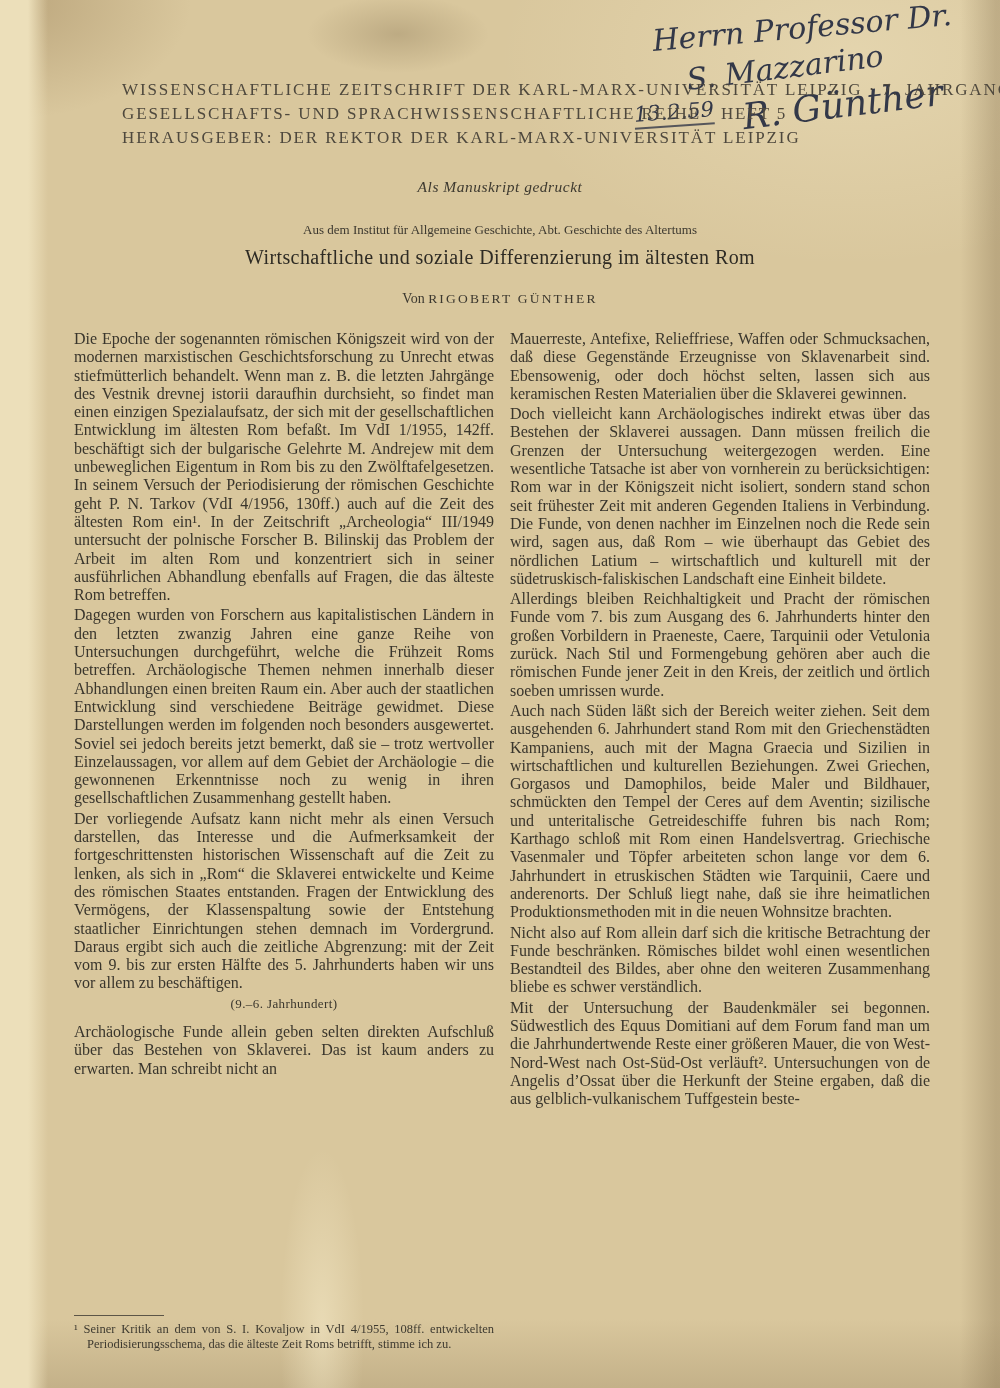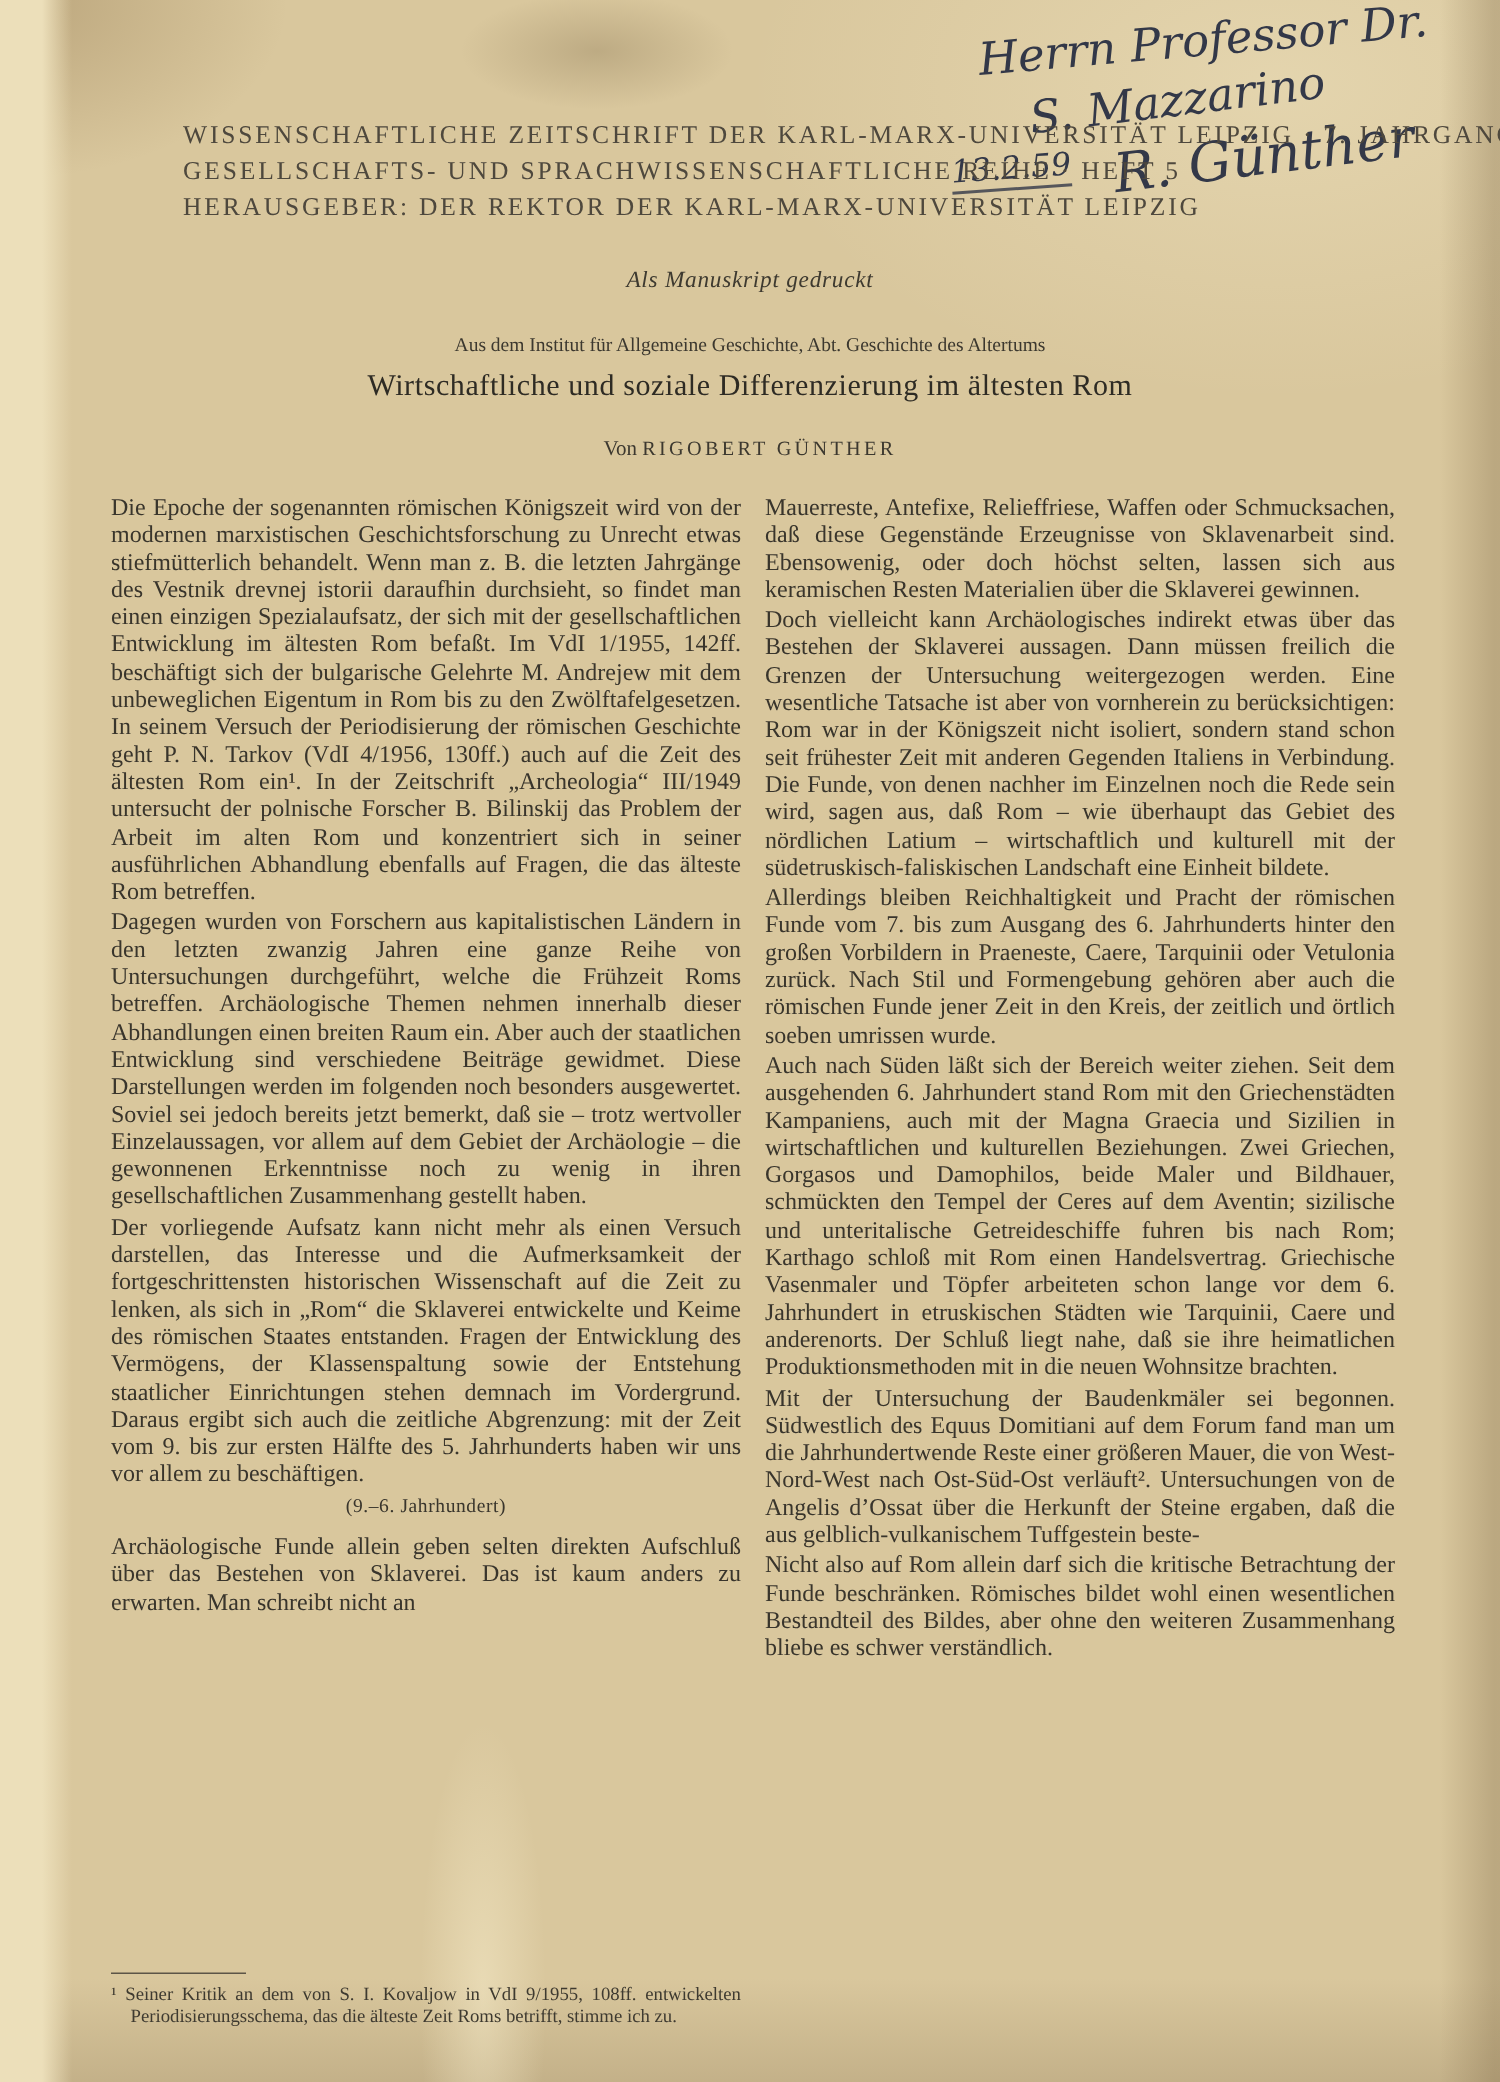--- a/index.html
+++ b/index.html
@@ -94,28 +94,28 @@
   <div class="columns">
 
     <div class="col">
       <p>Die Epoche der sogenannten römischen Königszeit wird von der modernen marxistischen Geschichtsforschung zu Unrecht etwas stiefmütterlich behandelt. Wenn man z. B. die letzten Jahrgänge des Vestnik drevnej istorii daraufhin durchsieht, so findet man einen einzigen Spezialaufsatz, der sich mit der gesellschaftlichen Entwicklung im ältesten Rom befaßt. Im VdI 1/1955, 142ff. beschäftigt sich der bulgarische Gelehrte M. Andrejew mit dem unbeweglichen Eigentum in Rom bis zu den Zwölftafelgesetzen. In seinem Versuch der Periodisierung der römischen Geschichte geht P. N. Tarkov (VdI 4/1956, 130ff.) auch auf die Zeit des ältesten Rom ein¹. In der Zeitschrift „Archeologia“ III/1949 untersucht der polnische Forscher B. Bilinskij das Problem der Arbeit im alten Rom und konzentriert sich in seiner ausführlichen Abhandlung ebenfalls auf Fragen, die das älteste Rom betreffen.</p>
       <p>Dagegen wurden von Forschern aus kapitalistischen Ländern in den letzten zwanzig Jahren eine ganze Reihe von Untersuchungen durchgeführt, welche die Frühzeit Roms betreffen. Archäologische Themen nehmen innerhalb dieser Abhandlungen einen breiten Raum ein. Aber auch der staatlichen Entwicklung sind verschiedene Beiträge gewidmet. Diese Darstellungen werden im folgenden noch besonders ausgewertet. Soviel sei jedoch bereits jetzt bemerkt, daß sie – trotz wertvoller Einzelaussagen, vor allem auf dem Gebiet der Archäologie – die gewonnenen Erkenntnisse noch zu wenig in ihren gesellschaftlichen Zusammenhang gestellt haben.</p>
       <p>Der vorliegende Aufsatz kann nicht mehr als einen Versuch darstellen, das Interesse und die Aufmerksamkeit der fortgeschrittensten historischen Wissenschaft auf die Zeit zu lenken, als sich in „Rom“ die Sklaverei entwickelte und Keime des römischen Staates entstanden. Fragen der Entwicklung des Vermögens, der Klassenspaltung sowie der Entstehung staatlicher Einrichtungen stehen demnach im Vordergrund. Daraus ergibt sich auch die zeitliche Abgrenzung: mit der Zeit vom 9. bis zur ersten Hälfte des 5. Jahrhunderts haben wir uns vor allem zu beschäftigen.</p>
       <div class="section-subheading">(9.–6. Jahrhundert)</div>
       <p>Archäologische Funde allein geben selten direkten Aufschluß über das Bestehen von Sklaverei. Das ist kaum anders zu erwarten. Man schreibt nicht an</p>
       <div class="footnote-block">
         <div class="footnote-rule"></div>
-        <div class="footnote">¹ Seiner Kritik an dem von S. I. Kovaljow in VdI 9/1955, 108ff. entwickelten Periodisierungsschema, das die älteste Zeit Roms betrifft, stimme ich zu.</div>
+        <div class="footnote">¹ Seiner Kritik an dem von S. I. Kovaljow in VdI 4/1955, 108ff. entwickelten Periodisierungsschema, das die älteste Zeit Roms betrifft, stimme ich zu.</div>
       </div>
     </div>
 
     <div class="col">
       <p>Mauerreste, Antefixe, Relieffriese, Waffen oder Schmucksachen, daß diese Gegenstände Erzeugnisse von Sklavenarbeit sind. Ebensowenig, oder doch höchst selten, lassen sich aus keramischen Resten Materialien über die Sklaverei gewinnen.</p>
       <p>Doch vielleicht kann Archäologisches indirekt etwas über das Bestehen der Sklaverei aussagen. Dann müssen freilich die Grenzen der Untersuchung weitergezogen werden. Eine wesentliche Tatsache ist aber von vornherein zu berücksichtigen: Rom war in der Königszeit nicht isoliert, sondern stand schon seit frühester Zeit mit anderen Gegenden Italiens in Verbindung. Die Funde, von denen nachher im Einzelnen noch die Rede sein wird, sagen aus, daß Rom – wie überhaupt das Gebiet des nördlichen Latium – wirtschaftlich und kulturell mit der südetruskisch-faliskischen Landschaft eine Einheit bildete.</p>
       <p>Allerdings bleiben Reichhaltigkeit und Pracht der römischen Funde vom 7. bis zum Ausgang des 6. Jahrhunderts hinter den großen Vorbildern in Praeneste, Caere, Tarquinii oder Vetulonia zurück. Nach Stil und Formengebung gehören aber auch die römischen Funde jener Zeit in den Kreis, der zeitlich und örtlich soeben umrissen wurde.</p>
       <p>Auch nach Süden läßt sich der Bereich weiter ziehen. Seit dem ausgehenden 6. Jahrhundert stand Rom mit den Griechenstädten Kampaniens, auch mit der Magna Graecia und Sizilien in wirtschaftlichen und kulturellen Beziehungen. Zwei Griechen, Gorgasos und Damophilos, beide Maler und Bildhauer, schmückten den Tempel der Ceres auf dem Aventin; sizilische und unteritalische Getreideschiffe fuhren bis nach Rom; Karthago schloß mit Rom einen Handelsvertrag. Griechische Vasenmaler und Töpfer arbeiteten schon lange vor dem 6. Jahrhundert in etruskischen Städten wie Tarquinii, Caere und anderenorts. Der Schluß liegt nahe, daß sie ihre heimatlichen Produktionsmethoden mit in die neuen Wohnsitze brachten.</p>
+      <p>Nicht also auf Rom allein darf sich die kritische Betrachtung der Funde beschränken. Römisches bildet wohl einen wesentlichen Bestandteil des Bildes, aber ohne den weiteren Zusammenhang bliebe es schwer verständlich.</p>
       <p>Mit der Untersuchung der Baudenkmäler sei begonnen. Südwestlich des Equus Domitiani auf dem Forum fand man um die Jahrhundertwende Reste einer größeren Mauer, die von West-Nord-West nach Ost-Süd-Ost verläuft². Untersuchungen von de Angelis d’Ossat über die Herkunft der Steine ergaben, daß die aus gelblich-vulkanischem Tuffgestein beste-</p>
-      <p>Nicht also auf Rom allein darf sich die kritische Betrachtung der Funde beschränken. Römisches bildet wohl einen wesentlichen Bestandteil des Bildes, aber ohne den weiteren Zusammenhang bliebe es schwer verständlich.</p>
     </div>
 
   </div>
 
 </div>
 
 </body></html>

